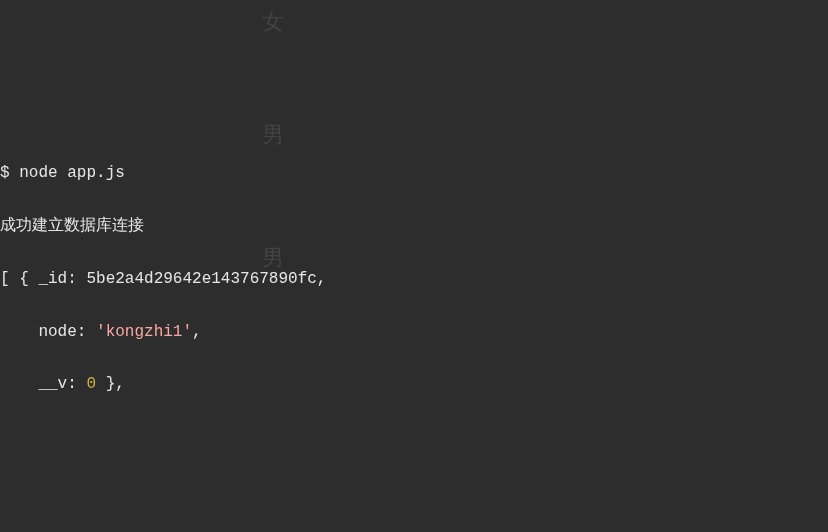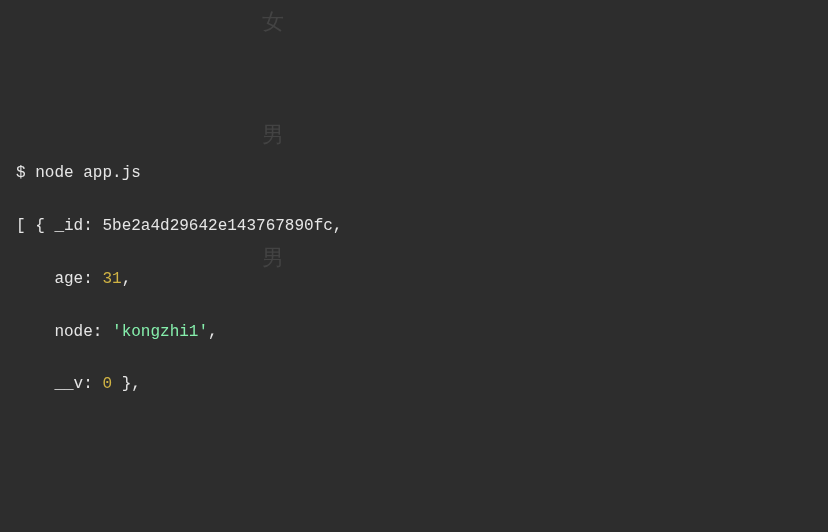--- a/index.html
+++ b/index.html
@@ -16,22 +16,22 @@
   }
   .terminal {
     padding: 2px 0 0 0;
     white-space: pre;
     position: relative;
   }
   .prompt { color: #e6e6e6; }
   .cmd { color: #e6e6e6; }
   .default { color: #e6e6e6; }
   .number { color: #d0b344; }
-  .string { color: #86efac; }
-  .line { padding-left: 16px; }
+  .string { color: #fca5a5; }
+  .line { padding-left: 0; }
   .watermark {
     position: absolute;
     left: 262px;
     font-size: 22px;
     color: rgba(70,70,70,0.9);
     font-family: "PingFang SC","Hiragino Sans GB","Microsoft YaHei",sans-serif;
     font-weight: 500;
     pointer-events: none;
   }
   .wm1 { top: 4px; }
@@ -41,22 +41,22 @@
 </head>
 <body>
 
 <div class="terminal">
 
   <div class="watermark wm1">女</div>
   <div class="watermark wm2">男</div>
   <div class="watermark wm3">男</div>
 
 <div class="line"><span class="prompt">$</span> <span class="cmd">node app.js</span></div>
+<div class="line"><span class="default">成功建立数据库连接</span></div>
 <div class="line"><span class="default">[ { </span><span class="default">_id:</span><span class="default"> </span><span class="default">5be2a4d29642e143767890fc</span><span class="default">,</span></div>
-<div class="line"><span class="default">    </span><span class="default">age:</span><span class="default"> </span><span class="number">31</span><span class="default">,</span></div>
 <div class="line"><span class="default">    </span><span class="default">node:</span><span class="default"> </span><span class="string">'kongzhi1'</span><span class="default">,</span></div>
 <div class="line"><span class="default">    </span><span class="default">__v:</span><span class="default"> </span><span class="number">0</span><span class="default"> },</span></div>
 <div class="line"></div>
 
 
 
 
 
 
 

